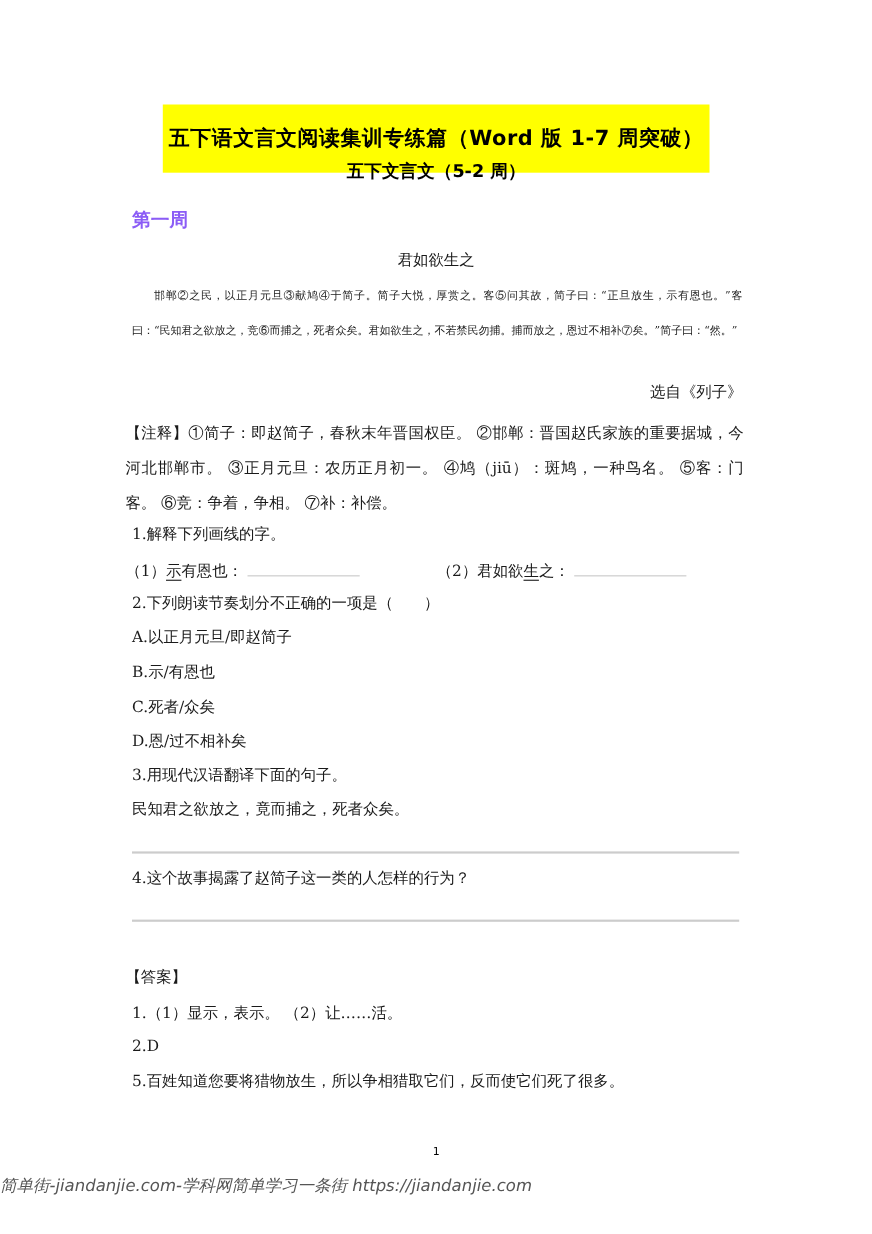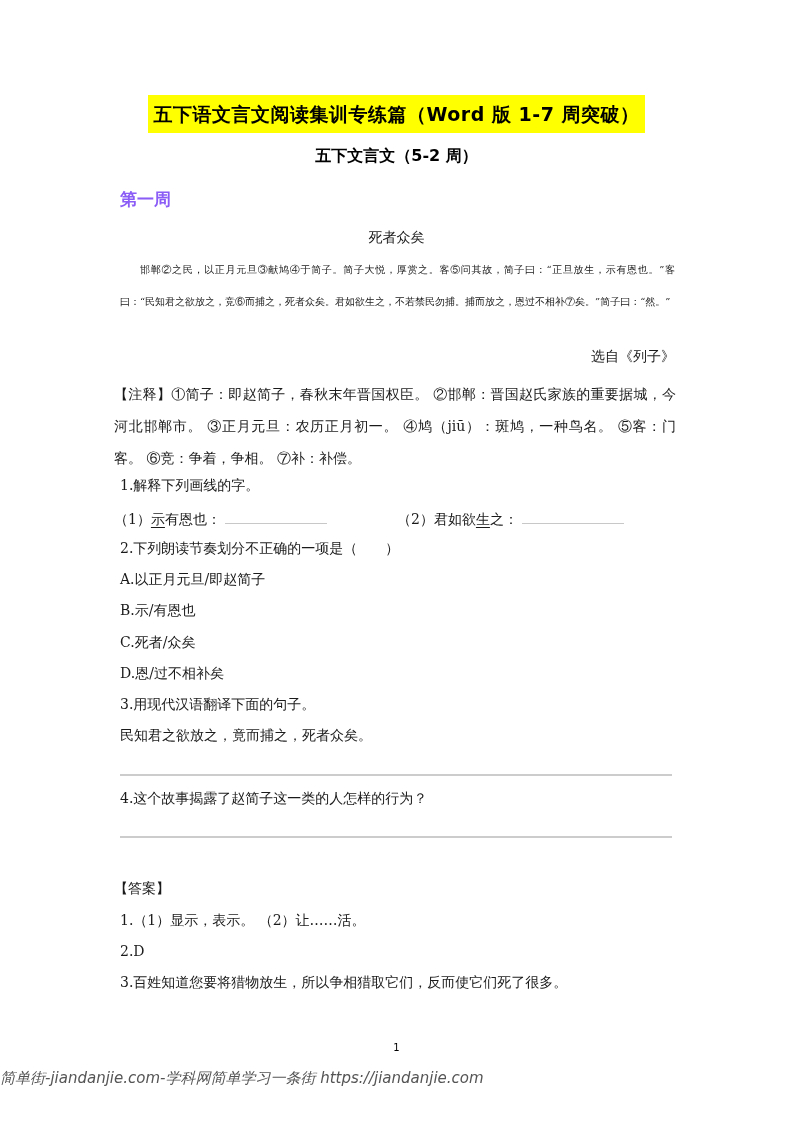--- a/index.html
+++ b/index.html
@@ -1,20 +1,20 @@
 <!DOCTYPE html>
 <html><head>
 <meta charset="utf-8">
 <style>
   html, body { margin: 0; padding: 0; background: #ffffff; }
   body { width: 793px; height: 1122px; position: relative; overflow: hidden;
          font-family: "DejaVu Serif", "Liberation Serif", serif; color: #1a1a1a; }
   .abs { position: absolute; white-space: nowrap; }
   .title-wrap { position: absolute; left: 0; width: 793px; top: 95px; text-align: center; }
-  .title { display: inline-block; background: #ffff00; padding: 4px 6px;
+  .title { display: inline-block; background: #ffff00; padding: 16px 6px;
            font-family: "DejaVu Sans", "Liberation Sans", sans-serif; font-weight: bold;
            font-size: 19px; color: #000; line-height: 30px; letter-spacing: 0.5px; }
   .subtitle-wrap { position: absolute; left: 0; width: 793px; top: 146px; text-align: center; }
   .subtitle { font-family: "DejaVu Sans", "Liberation Sans", sans-serif; font-weight: bold;
               font-size: 16px; color: #000; }
   .week { left: 120px; top: 188px; font-family: "DejaVu Sans", "Liberation Sans", sans-serif;
           font-weight: bold; font-size: 17px; color: #8b5cf6; }
   .passage-title { position: absolute; left: 0; width: 793px; top: 224px; text-align: center; font-size: 14px; line-height: 26px; }
   .para { position: absolute; left: 120px; width: 555px; top: 254px; font-size: 10px;
           line-height: 32px; text-indent: 2em; text-align: justify; white-space: normal; }
@@ -36,21 +36,21 @@
 <div class="title-wrap">
   <span class="title">五下语文言文阅读集训专练篇（Word 版 1-7 周突破）</span>
 </div>
 
 <div class="subtitle-wrap">
   <span class="subtitle">五下文言文（5-2 周）</span>
 </div>
 
 <div class="abs week">第一周</div>
 
-<div class="passage-title">死者众矣</div>
+<div class="passage-title">君如欲生之</div>
 
 <div class="para">邯郸②之民，以正月元旦③献鸠④于简子。简子大悦，厚赏之。客⑤问其故，简子曰：“正旦放生，示有恩也。”客曰：“民知君之欲放之，竞⑥而捕之，死者众矣。君如欲生之，不若禁民勿捕。捕而放之，恩过不相补⑦矣。”简子曰：“然。”</div>
 
 <div class="source">选自《列子》</div>
 
 <div class="notes">【注释】①简子：即赵简子，春秋末年晋国权臣。 ②邯郸：晋国赵氏家族的重要据城，今河北邯郸市。 ③正月元旦：农历正月初一。 ④鸠（jiū）：斑鸠，一种鸟名。 ⑤客：门客。 ⑥竞：争着，争相。 ⑦补：补偿。</div>
 
 <div class="abs line" style="top:477px;">1.解释下列画线的字。</div>
 
 <div class="abs line" style="top:509px; left:114px;">
@@ -72,17 +72,17 @@
 
 <div class="rule" style="top:774px;"></div>
 
 <div class="abs line" style="top:790px;">4.这个故事揭露了赵简子这一类的人怎样的行为？</div>
 
 <div class="rule" style="top:836px;"></div>
 
 <div class="abs line" style="top:880px; left:114px;">【答案】</div>
 <div class="abs line" style="top:912px;">1.（1）显示，表示。 （2）让……活。</div>
 <div class="abs line" style="top:943px;">2.D</div>
-<div class="abs line" style="top:974px;">3.百姓知道您要将猎物放生，所以争相猎取它们，反而使它们死了很多。</div>
+<div class="abs line" style="top:974px;">5.百姓知道您要将猎物放生，所以争相猎取它们，反而使它们死了很多。</div>
 
 <div class="page-num">1</div>
 
 <div class="footer">简单街-jiandanjie.com-学科网简单学习一条街 https://jiandanjie.com</div>
 
 </body></html>

